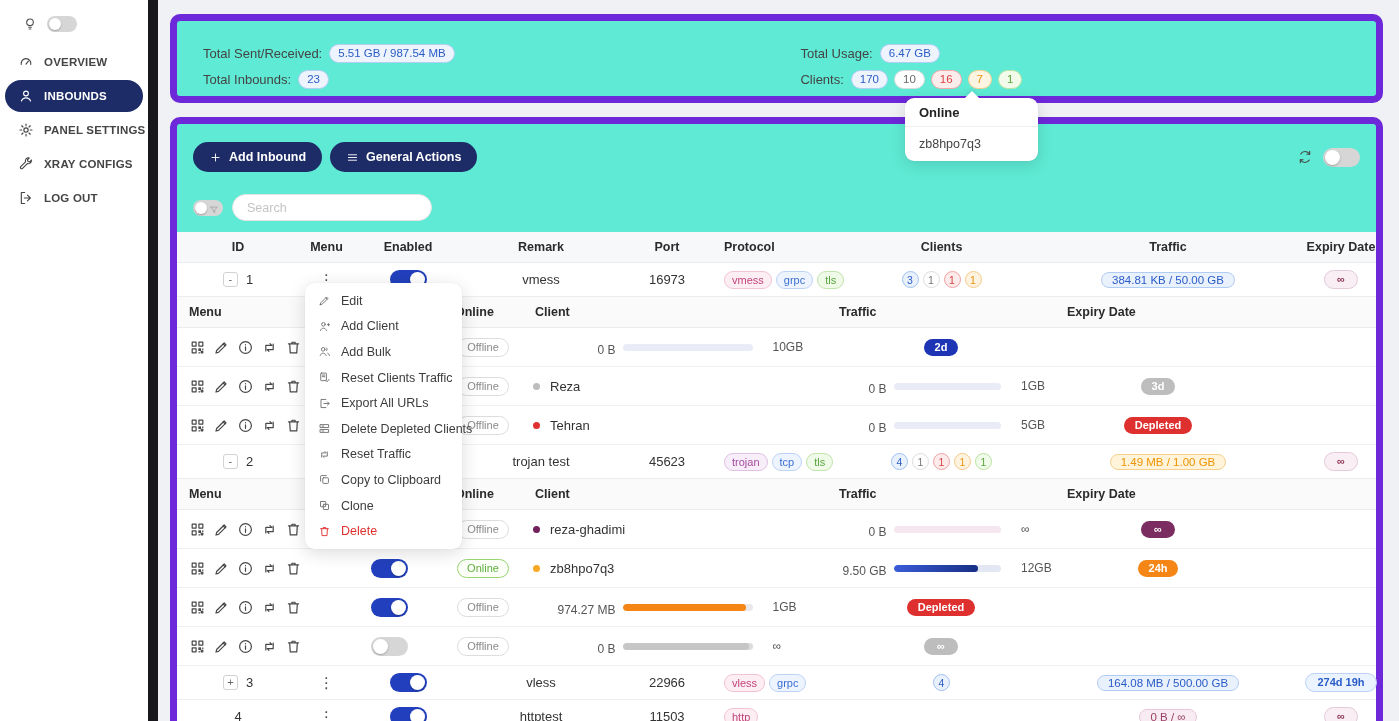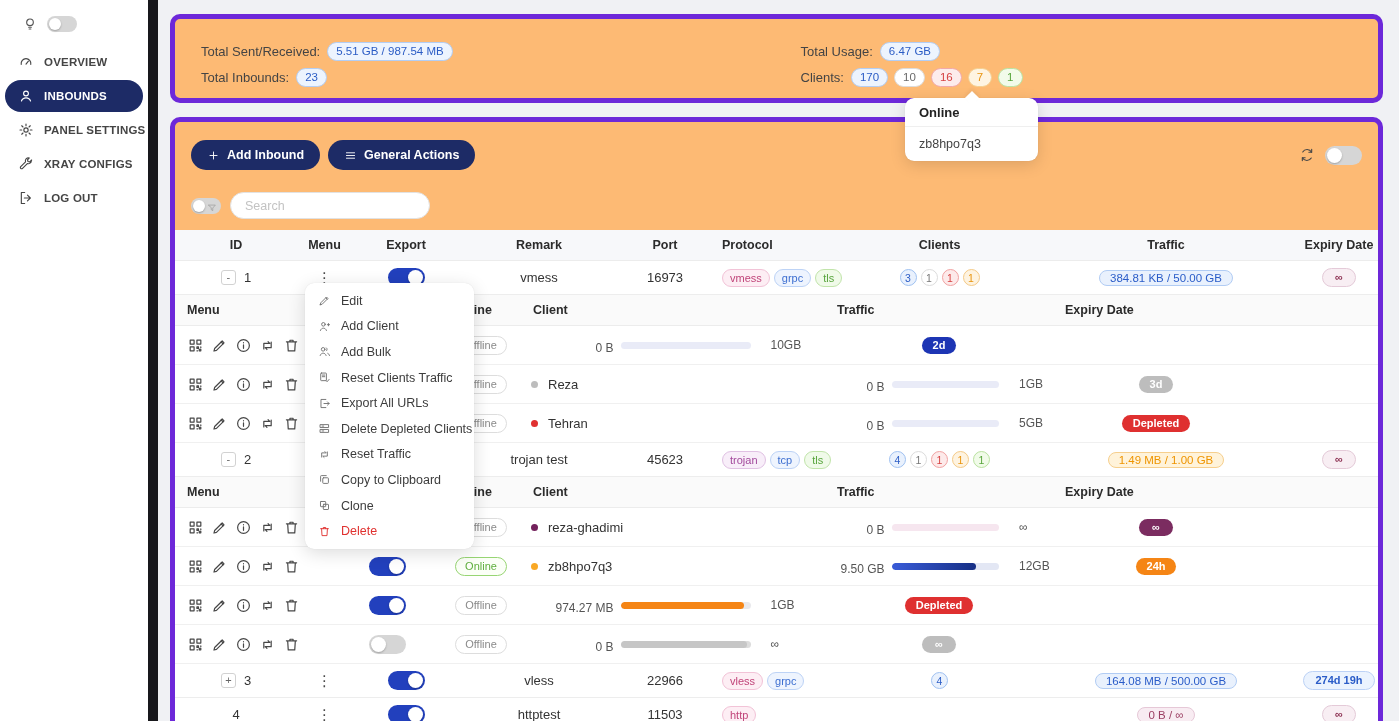--- a/index.html
+++ b/index.html
@@ -25,21 +25,21 @@
   .toggle .knob { position:absolute; top:2px; left:2px; width:15px; height:15px; border-radius:50%;
     background:#fff; box-shadow:0 1px 2px rgba(0,0,0,.25); }
   .toggle.on { background:#2240bd; }
   .toggle.on .knob { left:auto; right:2px; }
   .toggle.sm { width:30px; height:16px; }
   .toggle.sm .knob { width:12px; height:12px; }
   .funnel-ic { position:absolute; right:4px; top:3px; width:10px; height:10px; color:#9a9a9a; }
 
   
   .content { position:absolute; left:158px; top:0; width:1241px; height:721px; padding:14px 16px 0 12px; }
-  .card { background:#fdba74; border:5px solid #6d28d9; border-radius:10px; }
+  .card { background:#5eead4; border:7px solid #6d28d9; border-radius:10px; }
   .stats-card { height:89px; padding-top:19px; position:relative; }
   .stat-row { display:flex; align-items:center; gap:7px; height:26px; padding-left:26px; font-size:13px; color:#444; }
   .stat-right { position:absolute; left:52%; top:19px; }
   .badge { display:inline-flex; align-items:center; justify-content:center; min-width:20px;
     border:1px solid; border-radius:11px; padding:1px 8px; font-size:11.5px; line-height:15px; }
   .badge.blue   { background:#edf4fe; border-color:#b3cef5; color:#2b5cc5; }
   .badge.gray   { background:#fff;    border-color:#dcdcdc; color:#6b6b6b; }
   .badge.red    { background:#fdecec; border-color:#f2a9a9; color:#d64242; }
   .badge.orange { background:#fef4e2; border-color:#f5cf90; color:#e8940e; }
   .badge.green  { background:#f2fbea; border-color:#bce3a2; color:#58a53c; }
@@ -116,21 +116,21 @@
   .traf .cap  { margin-left:20px; font-size:12px; color:#555; min-width:34px; text-align:left; }
   .bar { width:130px; height:7px; border-radius:4px; overflow:hidden; background:var(--track,#e9ebf7); }
   .bar i { display:block; height:100%; border-radius:4px; background:var(--fill,transparent); }
   .bar-lavender { --track:#e9ebf7; }
   .bar-pink     { --track:#f6e6ef; }
   .bar-blue     { --track:#e3e7f4; --fill:linear-gradient(90deg,#3a5cd8,#162f85); }
   .bar-orange   { --track:#e9e9ec; --fill:#f58515; }
   .bar-gray     { --track:#dcdcdc; --fill:#c6c6c6; }
 
   
-  .ctx-menu { position:absolute; left:305px; top:283px; width:169px; background:#fff; border-radius:9px;
+  .ctx-menu { position:absolute; left:305px; top:283px; width:157px; background:#fff; border-radius:9px;
     box-shadow:0 4px 18px rgba(0,0,0,.14), 0 0 1px rgba(0,0,0,.12); padding:5px 0; z-index:30; }
   .menu-item { display:flex; align-items:center; gap:10px; height:25.6px; padding:0 13px;
     font-size:12.5px; color:#3c3c3c; cursor:pointer; white-space:nowrap; }
   .mi-icon { width:13px; height:13px; display:inline-flex; color:#6f6f6f; flex:none; }
   .menu-item.danger, .menu-item.danger .mi-icon { color:#e0312f; }
 
   
   .popup { position:absolute; left:905px; top:98px; width:133px; background:#fff; border-radius:9px;
     box-shadow:0 4px 16px rgba(0,0,0,.13), 0 0 1px rgba(0,0,0,.15); z-index:25; }
   .popup:before { content:""; position:absolute; top:-5px; left:62px; width:10px; height:10px;
@@ -266,21 +266,21 @@
           <span class="funnel-ic"><svg viewBox="0 0 24 24">
                 <path d="M4 5h16l-6.2 7v6.3l-3.6-2.2v-4.1z"></path>
               </svg></span>
         </span>
         <input class="search-input" type="text" placeholder="Search" style="">
       </div>
       <div class="tbl">
         <div class="thead grid-main" id="table-head">
             <div class="hc ">ID</div>
             <div class="hc ">Menu</div>
-            <div class="hc ">Export</div>
+            <div class="hc ">Enabled</div>
             <div class="hc ">Remark</div>
             <div class="hc ">Port</div>
             <div class="hc l">Protocol</div>
             <div class="hc ">Clients</div>
             <div class="hc ">Traffic</div>
             <div class="hc ">Expiry Date</div>
           </div>
         <div id="table-body">
             <div class="row-inbound grid-main">
               <div class="cc id-cell">

